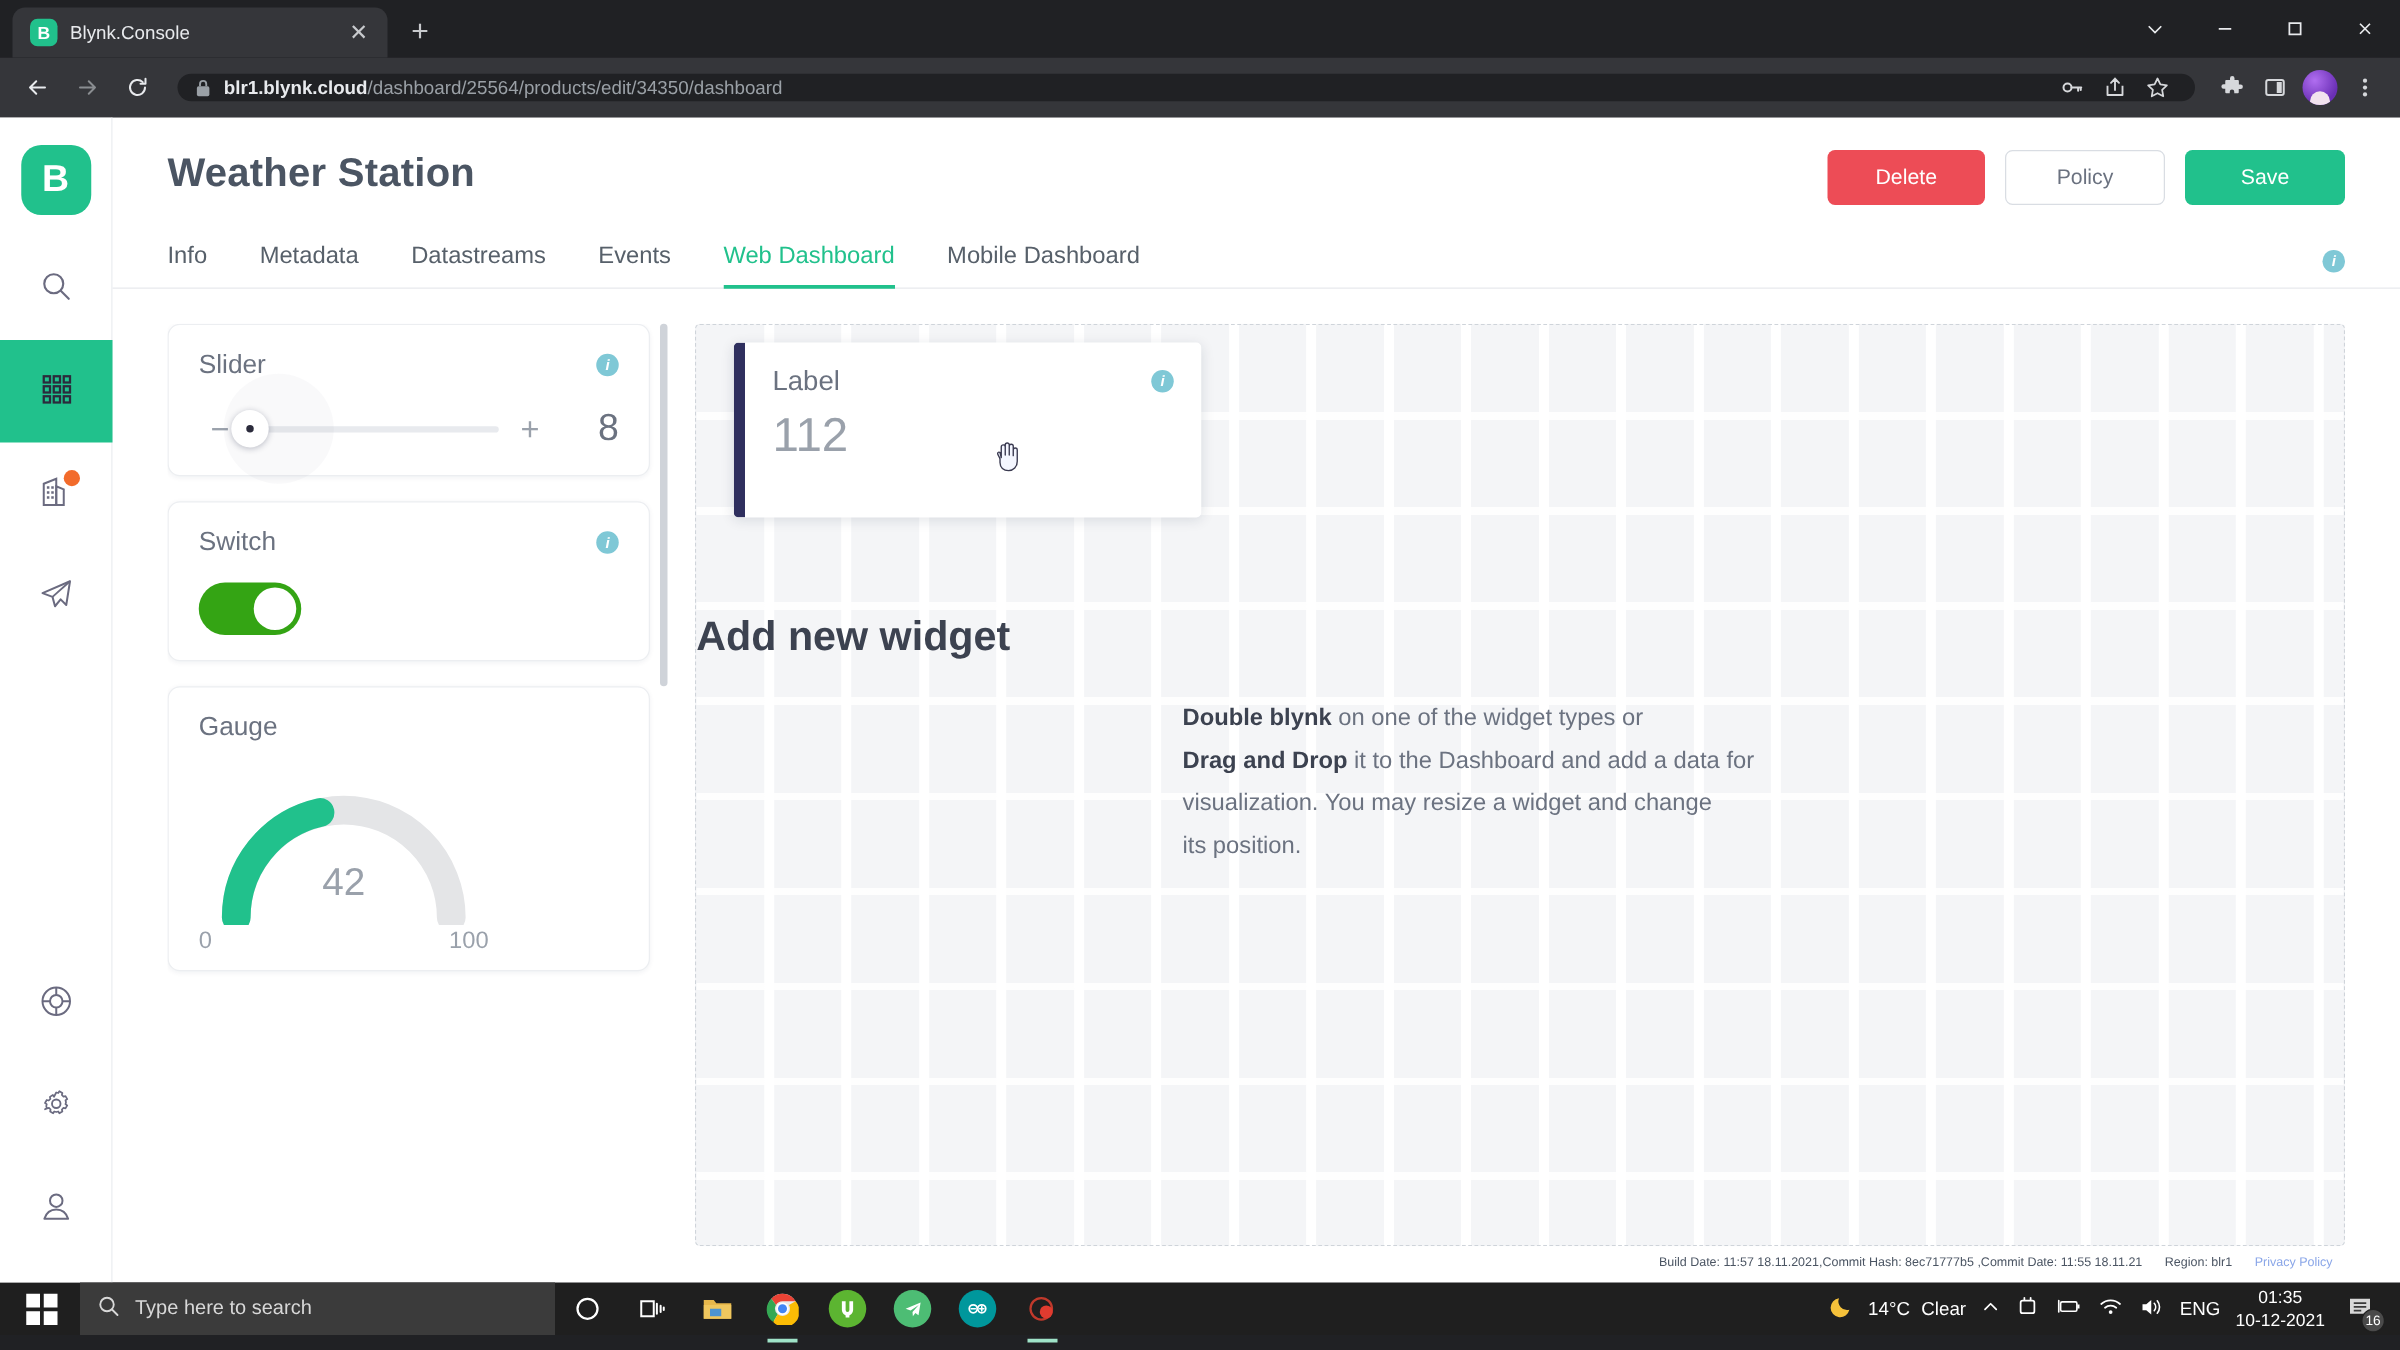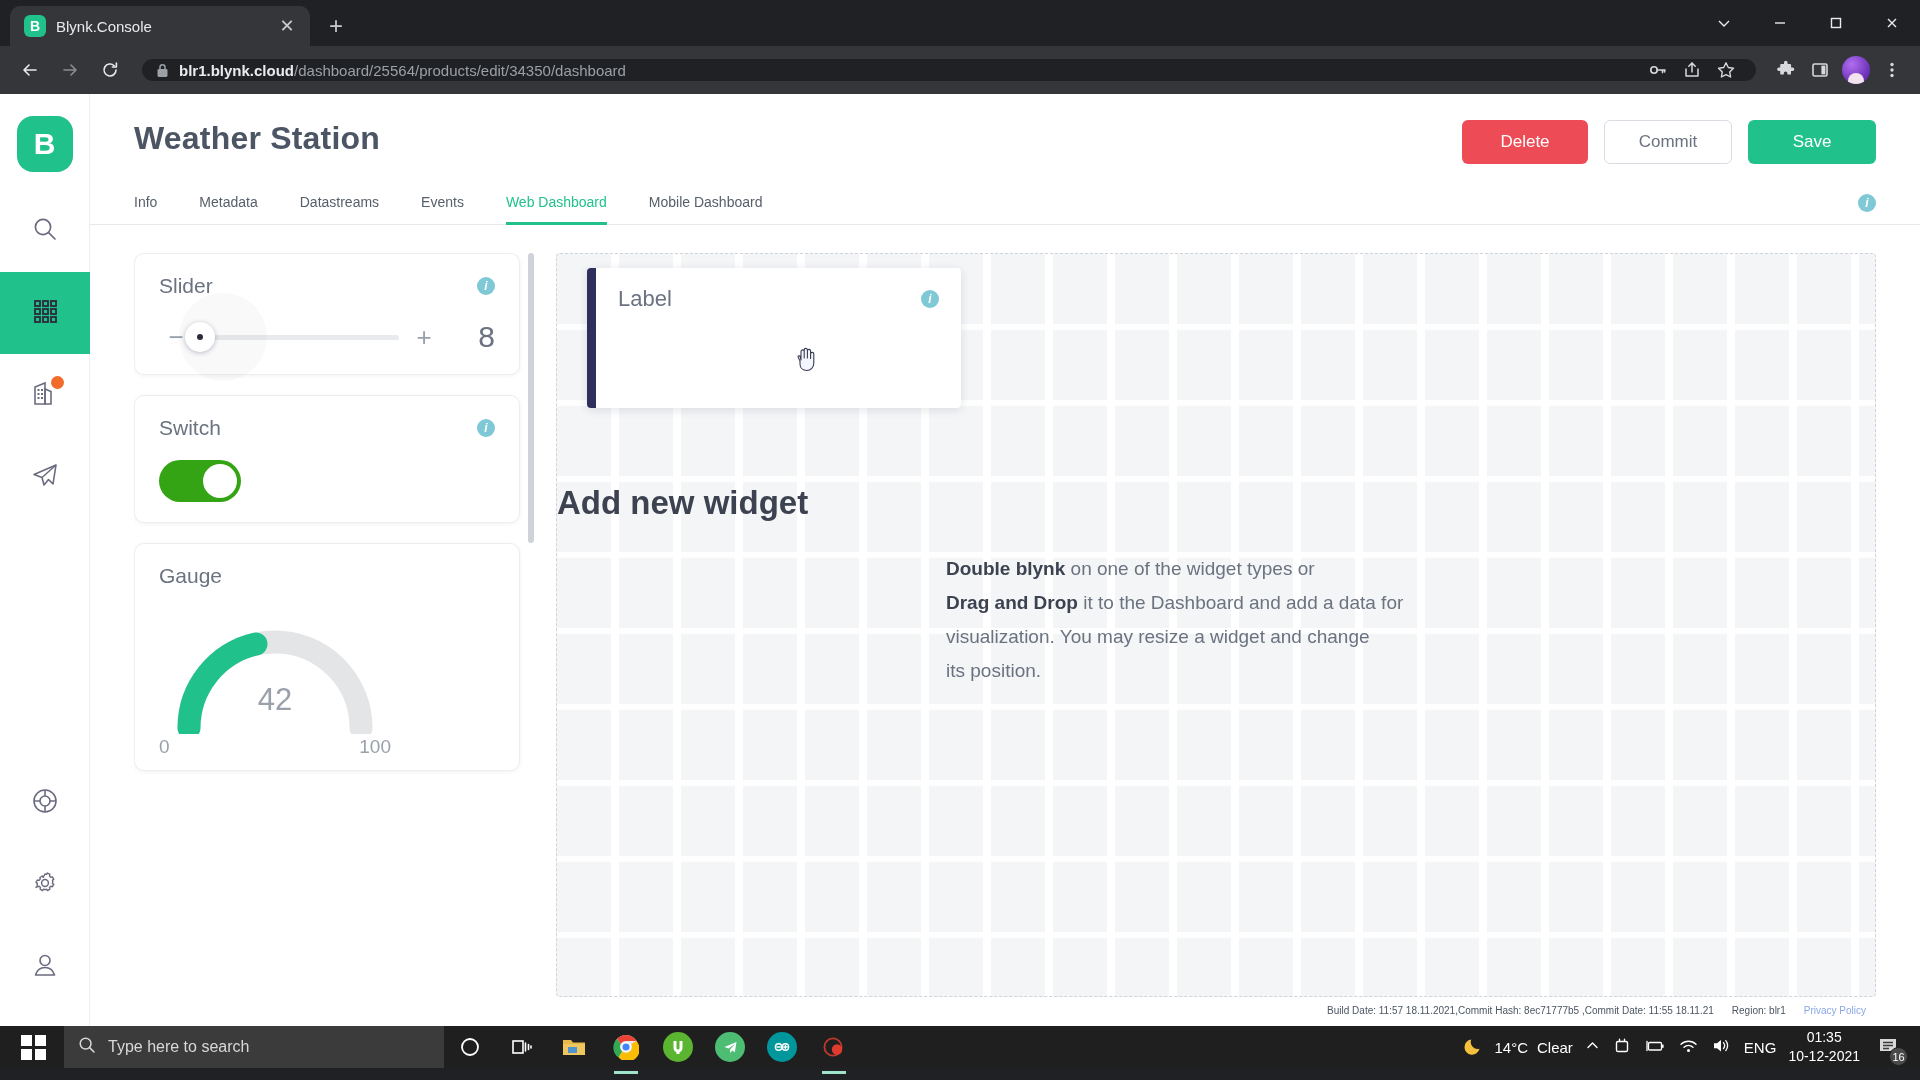--- a/index.html
+++ b/index.html
@@ -65,21 +65,21 @@
   .content { flex: 1; display: flex; flex-direction: column; min-width: 0; }
   .page-head { padding: 26px 44px 0 44px; display: flex; align-items: flex-start; }
   .page-title { font-size: 32px; color: #4b5563; font-weight: bold; letter-spacing: .2px; }
   .head-actions { margin-left: auto; display: flex; gap: 16px; }
   .btn { height: 44px; min-width: 104px; border-radius: 6px; font-size: 17px; display: flex; align-items: center; justify-content: center; border: none; font-family: inherit; }
   .btn-delete { background: #ed4c56; color: #fff; min-width: 126px; }
   .btn-cancel { background: #fff; color: #6b7280; border: 1px solid #d9dde3; min-width: 128px; }
   .btn-save { background: #21c18c; color: #fff; min-width: 128px; }
 
   .tabs-row { padding: 0 44px; margin-top: 30px; display: flex; align-items: flex-end; border-bottom: 1px solid #e7e9ed; position: relative; }
-  .ptab { font-size: 14px; color: #57606a; padding: 0 0 14px 0; margin-right: 42px; position: relative; white-space: nowrap; }
+  .ptab { font-size: 19px; color: #57606a; padding: 0 0 14px 0; margin-right: 42px; position: relative; white-space: nowrap; }
   .ptab.active { color: #21c18c; }
   .ptab.active::after { content: ""; position: absolute; left: 0; right: 0; bottom: -1px; height: 3px; background: #21c18c; }
   .info-circle { width: 18px; height: 18px; border-radius: 50%; background: #7fc8d6; color: #fff; font-size: 12px; font-style: italic; font-weight: bold; display: flex; align-items: center; justify-content: center; flex: none; }
   .tabs-info { margin-left: auto; margin-bottom: 12px; }
 
   .work { flex: 1; display: flex; padding: 28px 44px 0 44px; gap: 22px; min-height: 0; }
 
   
   .palette { width: 400px; flex: none; position: relative; display: flex; flex-direction: column; min-height: 0; }
   .palette-scroll { flex: 1; overflow: hidden; padding-right: 14px; }
@@ -347,21 +347,21 @@
         </span>
       </div>
     </div>
 
     <div class="content">
 
       <div class="page-head">
         <div class="page-title">Weather Station</div>
         <div class="head-actions">
           <button class="btn btn-delete">Delete</button>
-          <button class="btn btn-cancel">Commit</button>
+          <button class="btn btn-cancel">Policy</button>
           <button class="btn btn-save">Save</button>
         </div>
       </div>
 
       <div class="tabs-row">
         <div class="ptab">Info</div>
         <div class="ptab">Metadata</div>
         <div class="ptab">Datastreams</div>
         <div class="ptab">Events</div>
         <div class="ptab active">Web Dashboard</div>
@@ -426,20 +426,21 @@
         </div>
 
         <div style="flex:1; display:flex; flex-direction:column; min-width:0;">
           <div class="canvas">
 
             <div class="widget-label">
               <div class="wl-head">
                 <div class="wl-name">Label</div>
                 <div class="info-circle">i</div>
               </div>
+              <div class="wl-value">112</div>
               <div class="grab-cursor">
                 <svg width="26" height="28" viewBox="0 0 26 28">
                     <path d="M7 16V7.5a1.6 1.6 0 0 1 3.2 0V14V6a1.6 1.6 0 0 1 3.2 0v8V7a1.6 1.6 0 0 1 3.2 0v7.5V10a1.6 1.6 0 0 1 3.2 0v9c0 4.5-3 7.5-7 7.5s-6.8-2.6-6.8-6.5v-2.6c0-1.4-1.9-3.4-1.9-4.6 0-.9 1-1.5 1.9-.8z" fill="#f4f6ff" stroke="#3a3a50" stroke-width="1.1" stroke-linejoin="round"></path>
                   </svg>
               </div>
             </div>
 
             <div class="empty-state">
               <div class="empty-title">Add new widget</div>
               <div class="empty-text">

